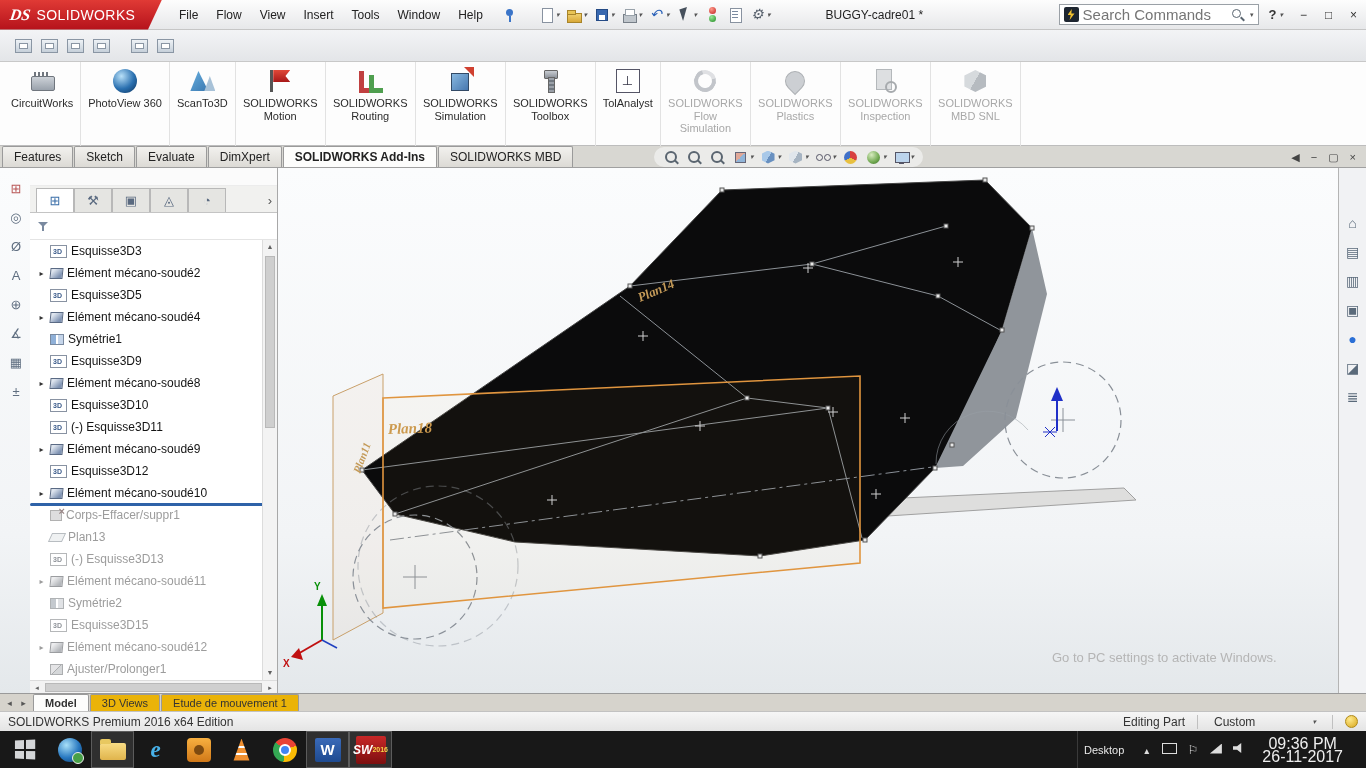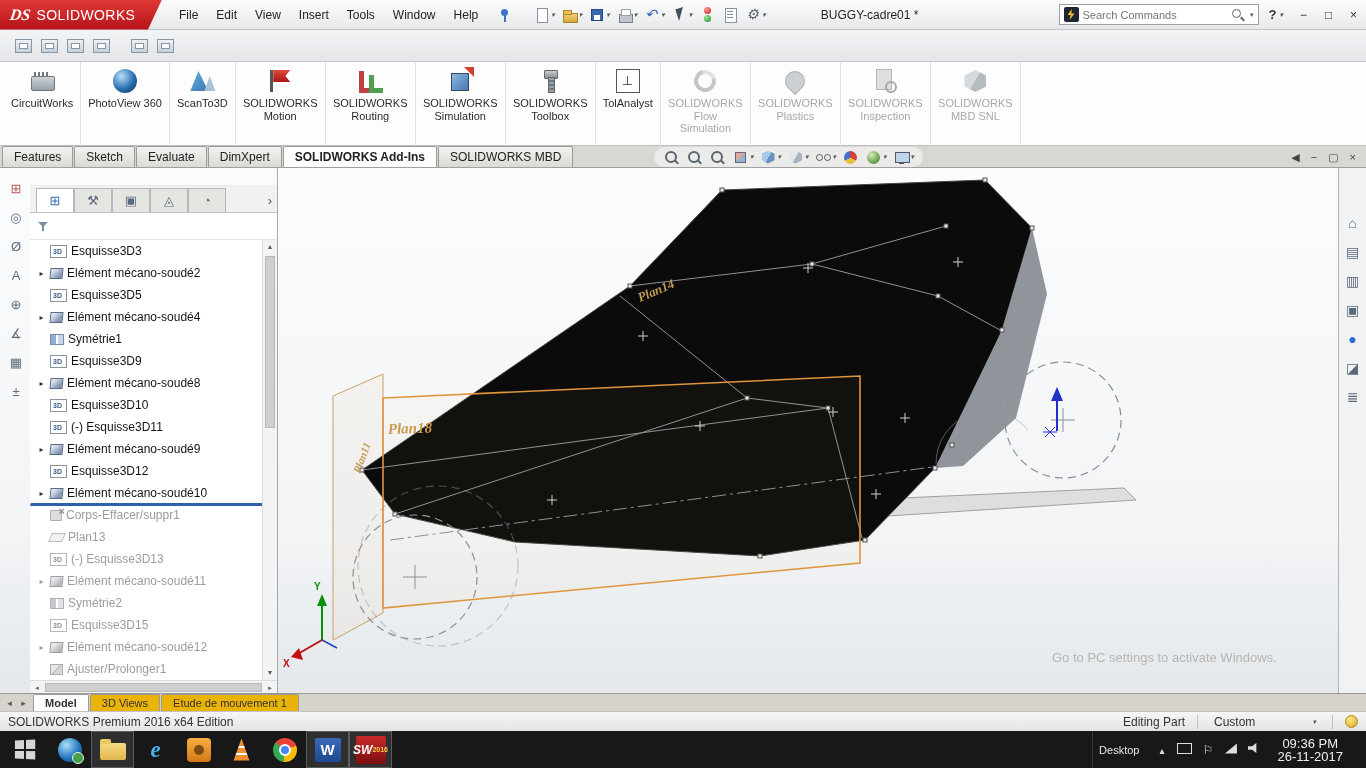--- a/index.html
+++ b/index.html
@@ -32,21 +32,21 @@
   .qa-select::before{content:"";position:absolute;left:5px;top:1px;border-top:12px solid #46505c;border-right:8px solid transparent;transform:rotate(-18deg)}
   .qa-rebuild::before{content:"";position:absolute;left:5px;top:0;width:7px;height:7px;border-radius:50%;background:radial-gradient(circle at 35% 30%,#ff9a8a,#c02020)}
   .qa-rebuild::after{content:"";position:absolute;left:5px;top:8px;width:7px;height:7px;border-radius:50%;background:radial-gradient(circle at 35% 30%,#9ae89a,#1f8a1f)}
   .qa-fileprops::before{content:"";position:absolute;left:3px;top:1px;width:10px;height:13px;background:#fff;border:1px solid #8892a0}
   .qa-fileprops::after{content:"";position:absolute;left:5px;top:4px;width:6px;height:8px;background:repeating-linear-gradient(#7a8aa0 0 1px,transparent 1px 3px)}
   .qa-options::before{content:"⚙";position:absolute;left:1px;top:-1px;font-size:14px;color:#59626e}
   .doctitle{margin-left:54px;font-size:12px;color:#1f1f1f;white-space:nowrap}
   .searchbox{margin-left:auto;width:200px;height:21px;background:#fff;border:1px solid #9aa0a6;display:flex;align-items:center;gap:4px;padding:0 4px;flex:none}
   .sw-badge{width:15px;height:15px;background:#1d2530;border-radius:2px;position:relative;flex:none}
   .sw-badge::after{content:"";position:absolute;left:4px;top:2px;width:7px;height:11px;background:#f0c030;clip-path:polygon(60% 0,0 55%,45% 55%,30% 100%,100% 40%,55% 40%)}
-  .search-input{flex:1;min-width:0;border:none;outline:none;font-size:11px;color:#555;background:transparent;font-family:"Liberation Sans",sans-serif}
+  .search-input{flex:1;min-width:0;border:none;outline:none;font-size:15px;color:#555;background:transparent;font-family:"Liberation Sans",sans-serif}
   .mag{width:14px;height:14px;position:relative;display:inline-block;flex:none}
   .mag::before{content:"";position:absolute;left:1px;top:1px;width:7px;height:7px;border:1.5px solid #5a6570;border-radius:50%}
   .mag::after{content:"";position:absolute;left:9px;top:10px;width:5px;height:2px;background:#5a6570;transform:rotate(45deg)}
   .helpwrap{display:flex;align-items:center;margin:0 8px 0 10px;gap:2px}
   .help{font-weight:bold;font-size:13px;color:#333}
   .winctl{display:flex;flex:none}
   .wc{width:25px;text-align:center;line-height:30px;font-size:12px;color:#333}
 
   
   .row2{position:absolute;top:30px;left:0;right:0;height:32px;background:linear-gradient(#f3f4f6,#e3e5e8);border-bottom:1px solid #c8c8c8;display:flex;align-items:center;padding-left:10px}
@@ -205,36 +205,36 @@
   .tray{margin-left:auto;display:flex;align-items:center;gap:9px}
   .tdesk{color:#e8e8e8;font-size:11px;padding:0 6px;border-left:1px solid #3a3a3a;align-self:stretch;display:flex;align-items:center}
   .trayicons{display:flex;align-items:center;gap:8px}
   .tri{display:flex;align-items:center;justify-content:center;width:15px;height:15px}
   .trs{font-style:normal;display:inline-block}
   .tr-chev::before{content:"▴";color:#ddd;font-size:10px}
   .tr-kbd::before{content:"";display:inline-block;width:13px;height:9px;border:1px solid #ddd}
   .tr-flag::before{content:"⚐";color:#ddd;font-size:12px}
   .tr-net::before{content:"";display:inline-block;width:12px;height:10px;background:#ddd;clip-path:polygon(0 100%,100% 0,100% 100%)}
   .tr-vol::before{content:"";display:inline-block;width:12px;height:11px;background:#ddd;clip-path:polygon(0 35%,35% 35%,70% 5%,70% 95%,35% 65%,0 65%)}
-  .clock{color:#eee;font-size:13px;line-height:13px;text-align:center;padding:0 7px}
+  .clock{color:#eee;font-size:16px;line-height:13px;text-align:center;padding:0 7px}
   .showdesk{width:7px;border-left:1px solid #4a4a4a}
 </style>
 </head>
 <body>
 
 <div class="screen">
 
   <div class="titlebar">
     <div class="logo">
       <span class="logo-ds">DS</span>
       <span class="logo-name">SOLIDWORKS</span>
     </div>
     <div class="menubar">
       <span class="menu-item">File</span>
-        <span class="menu-item">Edit</span>
+        <span class="menu-item">Flow</span>
         <span class="menu-item">View</span>
         <span class="menu-item">Insert</span>
         <span class="menu-item">Tools</span>
         <span class="menu-item">Window</span>
         <span class="menu-item">Help</span>
     </div>
     <span class="pin"></span>
     <div class="qabar">
       <span class="qa-btn">
           <i class="qa qa-new"></i>

